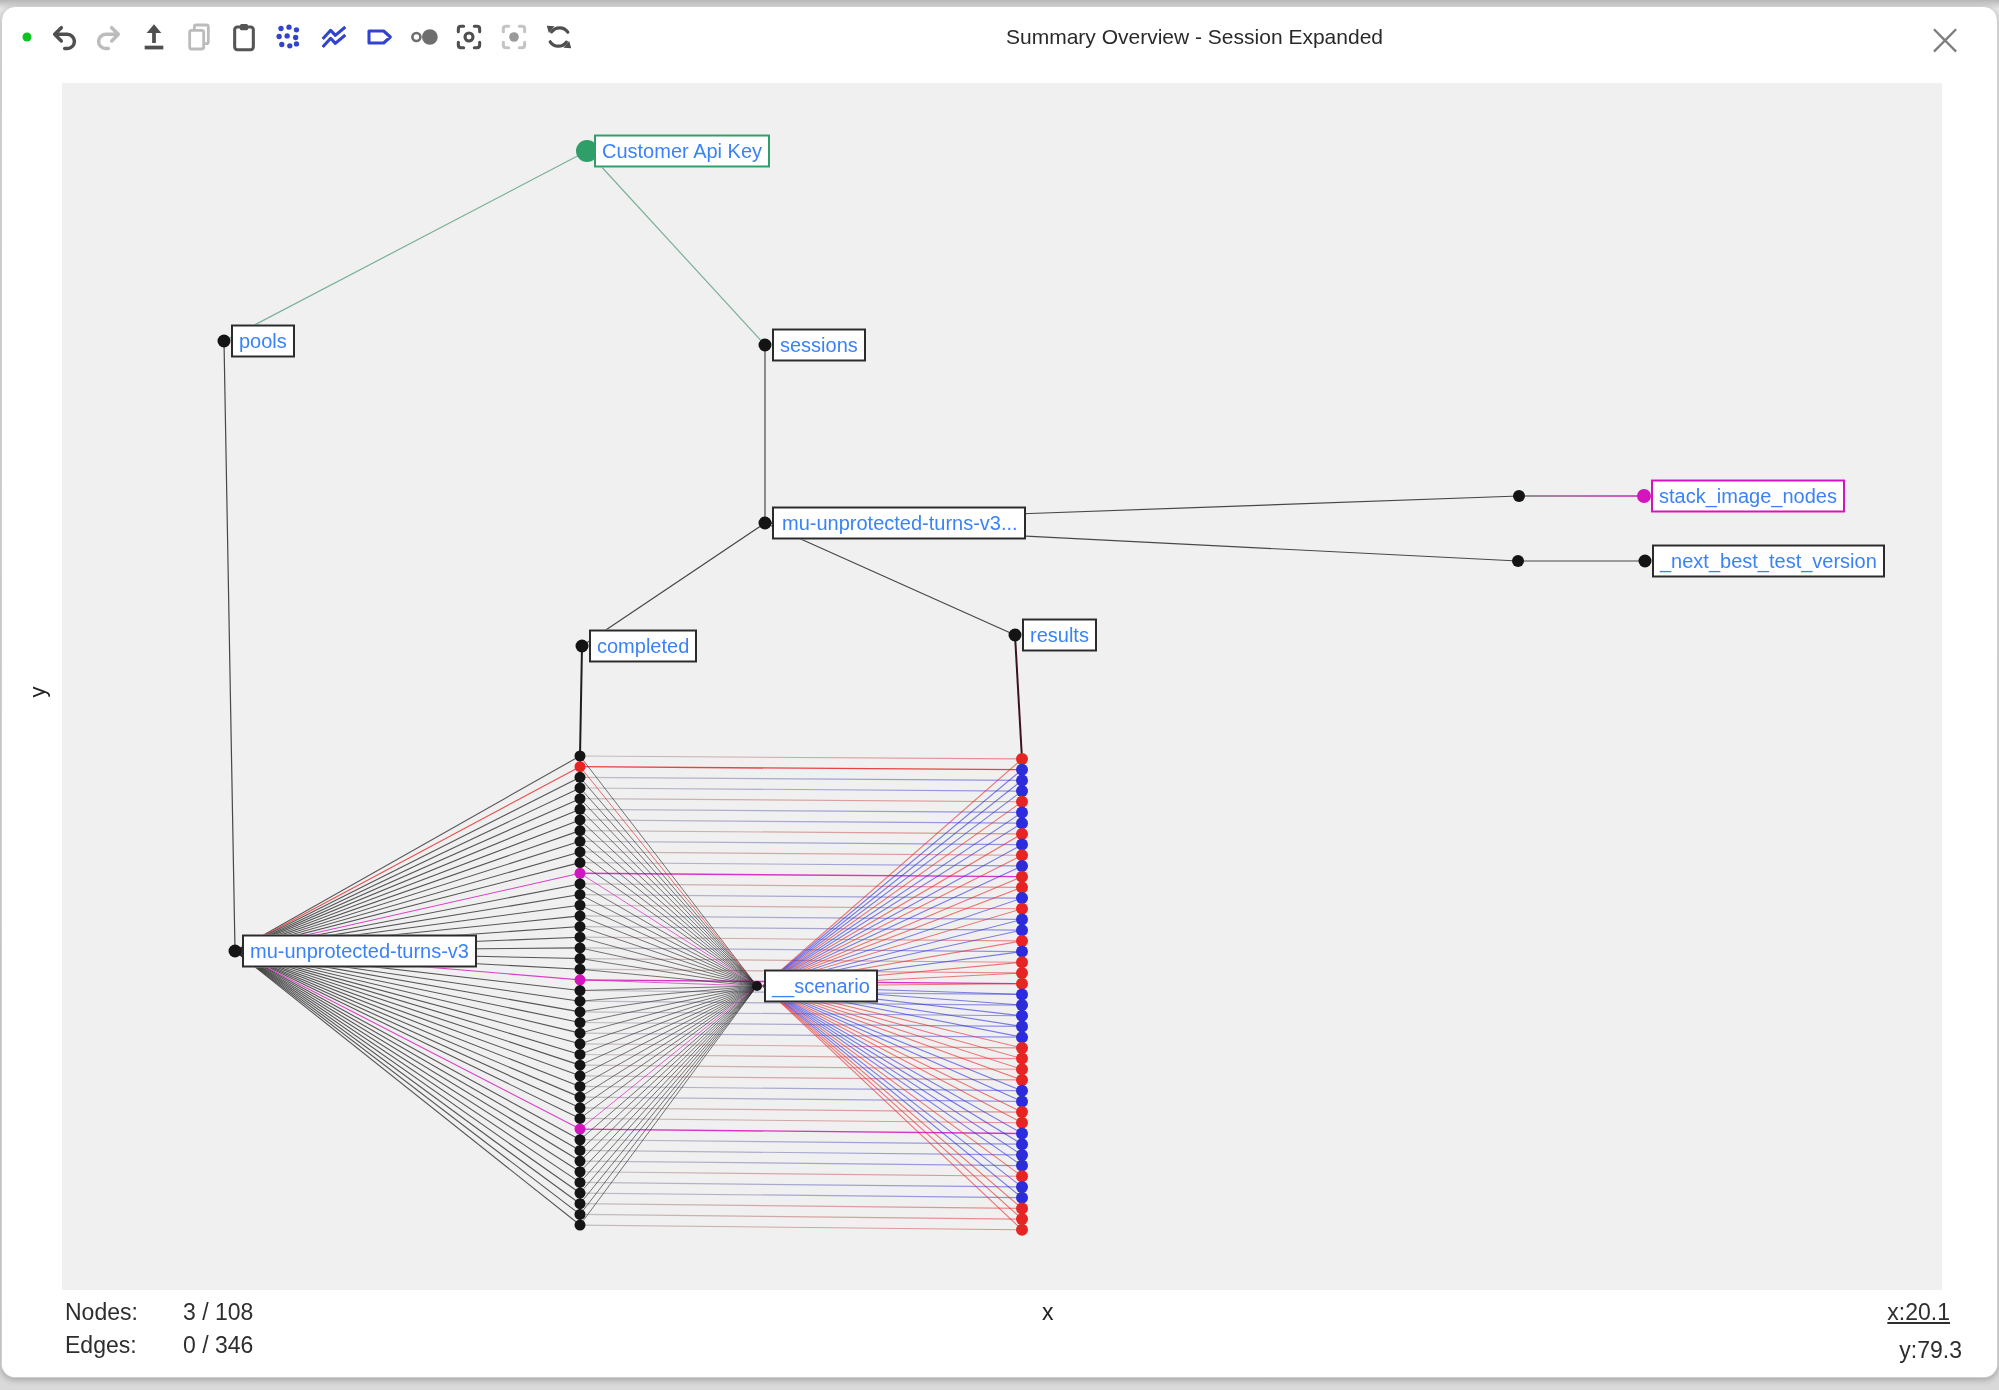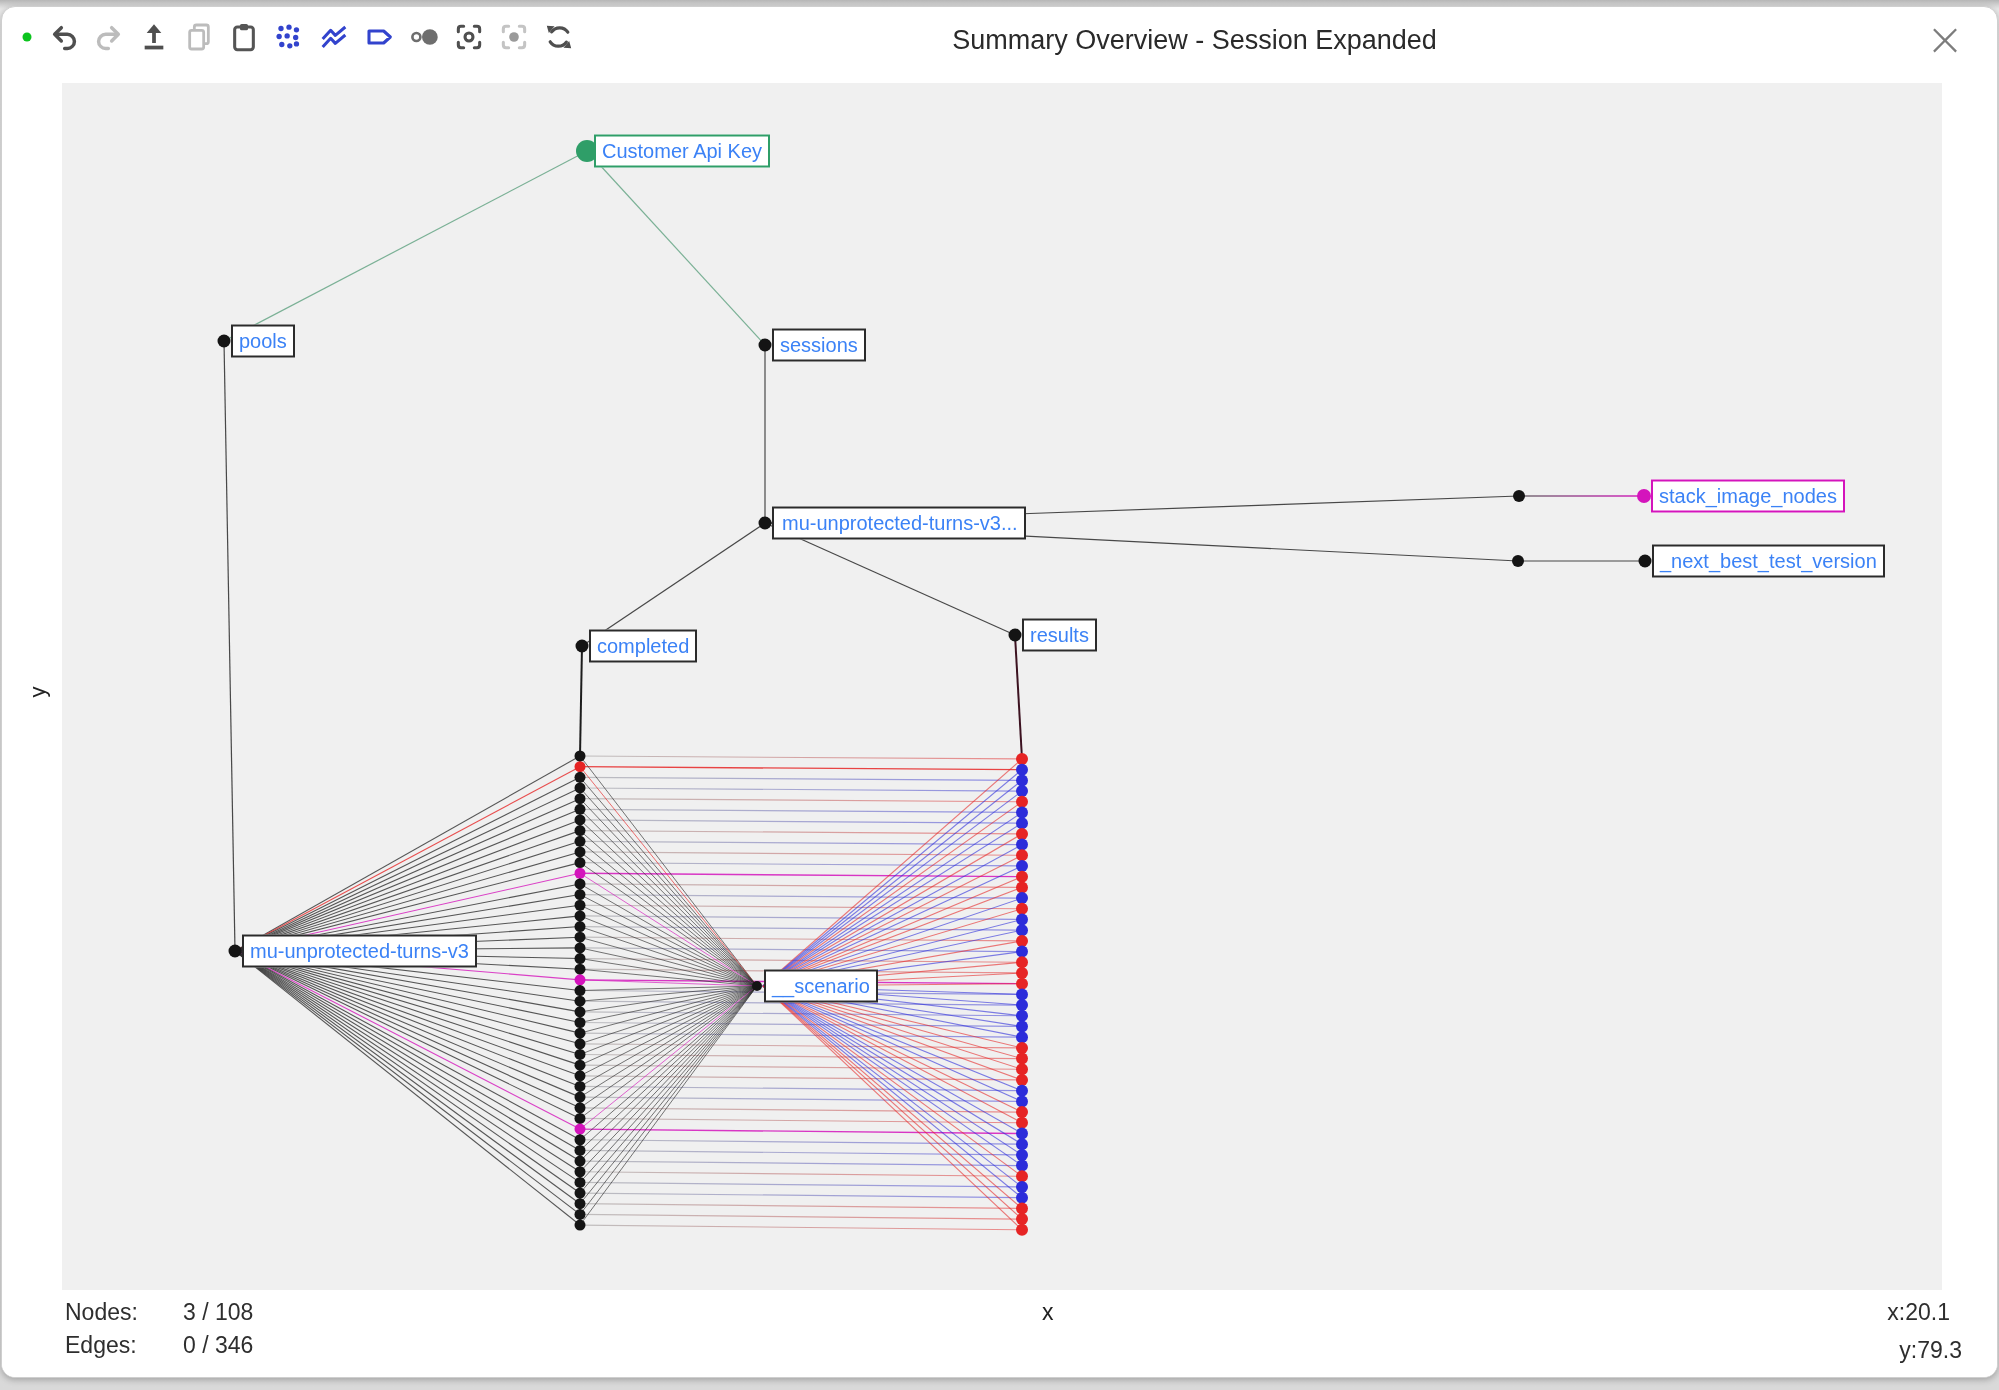--- a/index.html
+++ b/index.html
@@ -10,40 +10,40 @@
   .window{ position:absolute; left:1px; top:6px; width:1997px; height:1372px;
     background:#fff; border:1px solid #cfcfcf; border-radius:14px;
     box-shadow:0 2px 6px rgba(0,0,0,.25); overflow:hidden; }
   
   .toolbar{ position:absolute; left:16px; top:13px; display:flex; align-items:center; gap:11px; }
   .tbtn{ width:34px; height:34px; border:none; background:transparent; padding:0;
     display:flex; align-items:center; justify-content:center; cursor:pointer; }
   .tbtn svg{ width:32px; height:32px; }
   .status-dot-wrap{ width:18px; height:34px; display:flex; align-items:center; justify-content:center; }
   .title{ position:absolute; left:480px; right:90px; top:18px; text-align:center;
-    font-size:27px; color:#2a2a2a; white-space:nowrap; }
+    font-size:21px; color:#2a2a2a; white-space:nowrap; }
   .close-btn{ position:absolute; right:26px; top:6px; width:52px; height:52px; border:none;
     background:transparent; font-size:46px; font-weight:300; color:#7d7d7d; cursor:pointer;
     line-height:52px; text-align:center; padding:0; font-family:"DejaVu Sans", sans-serif;}
   
   .canvas{ position:absolute; left:60px; top:76px; width:1880px; height:1207px; background:#f0f0f0; }
   .canvas svg{ position:absolute; left:0; top:0; }
   .nlabel{ position:absolute; transform:translateY(-50%);
     background:#fff; border:2px solid #2b2b2b; color:#3b82f6;
     font-size:20px; line-height:1.2; padding:2px 6px 3px; white-space:nowrap; }
   .ylabel{ position:absolute; left:20px; top:672px; width:32px; text-align:center;
     font-size:22px; color:#222; transform:rotate(-90deg); }
   
   .statusbar{ position:absolute; left:0; right:0; top:1283px; height:88px; background:#fff;
     font-size:23px; color:#2e2e2e; }
   .stat-row{ position:absolute; left:63px; }
   .stat-label{ display:inline-block; width:118px; }
   .row1{ top:9px; } .row2{ top:42px; }
   .axis-x{ position:absolute; left:1040px; top:9px; font-size:23px; color:#222; }
-  .cursor-x{ position:absolute; right:47px; top:9px; text-align:center; }
+  .cursor-x{ position:absolute; right:47px; top:9px; text-align:center;text-decoration:underline; }
   .cursor-y{ position:absolute; right:35px; top:47px; text-align:right; }
 </style>
 </head>
 <body>
 
 <div class="window">
 
   <div class="toolbar">
     <span class="status-dot-wrap">
       <svg viewBox="0 0 24 24">

